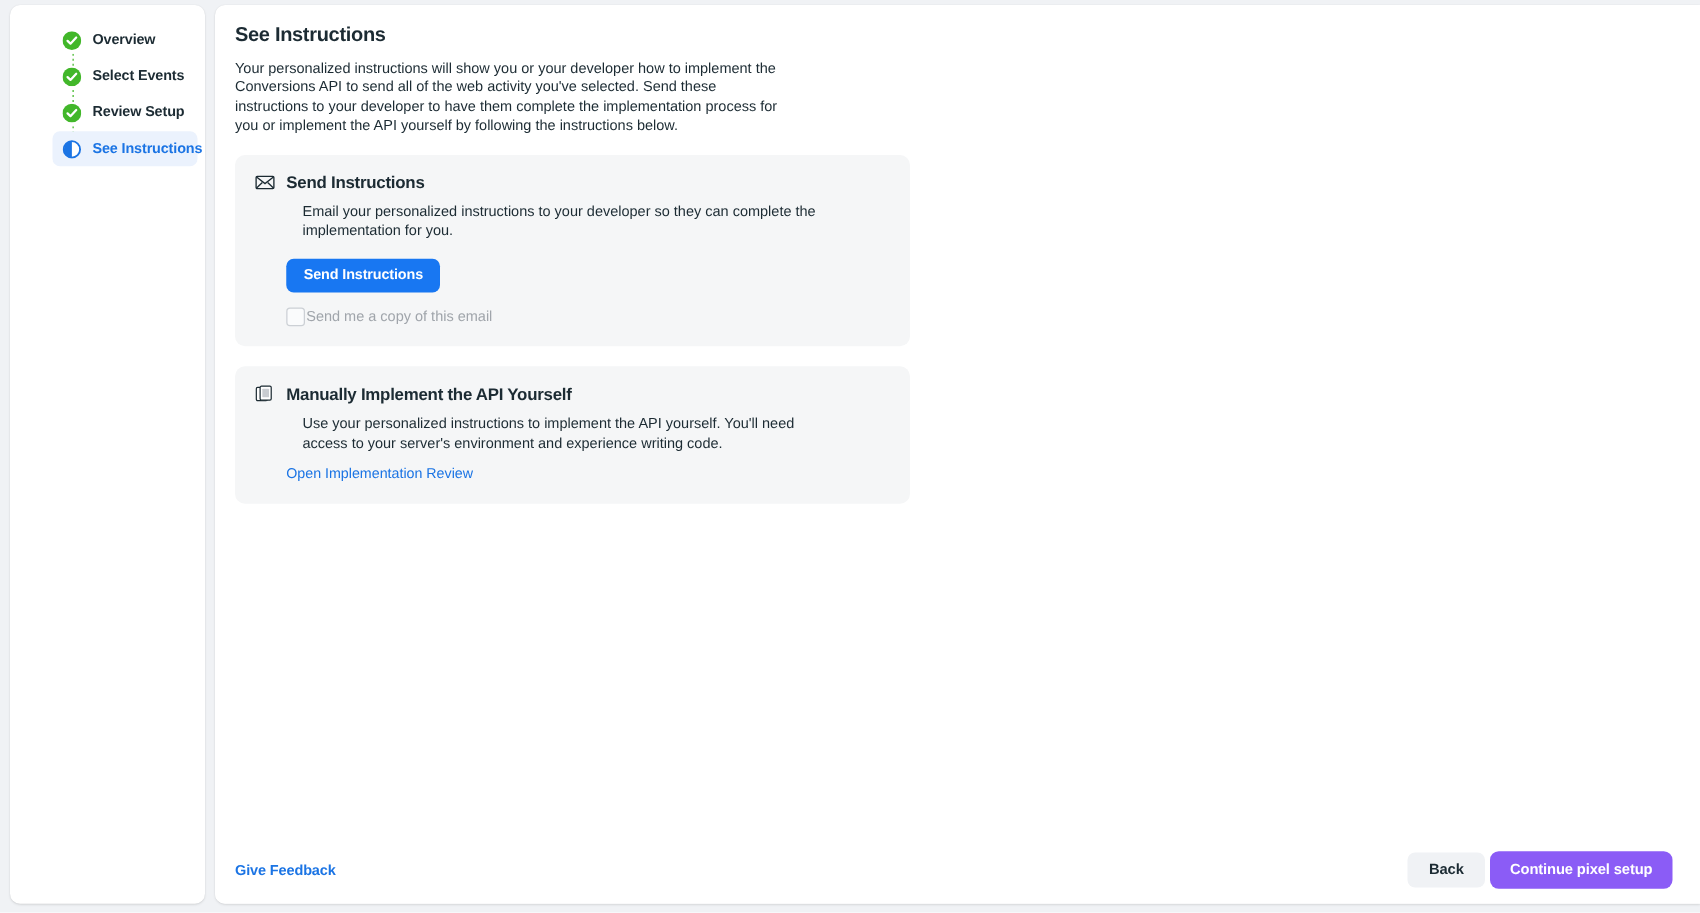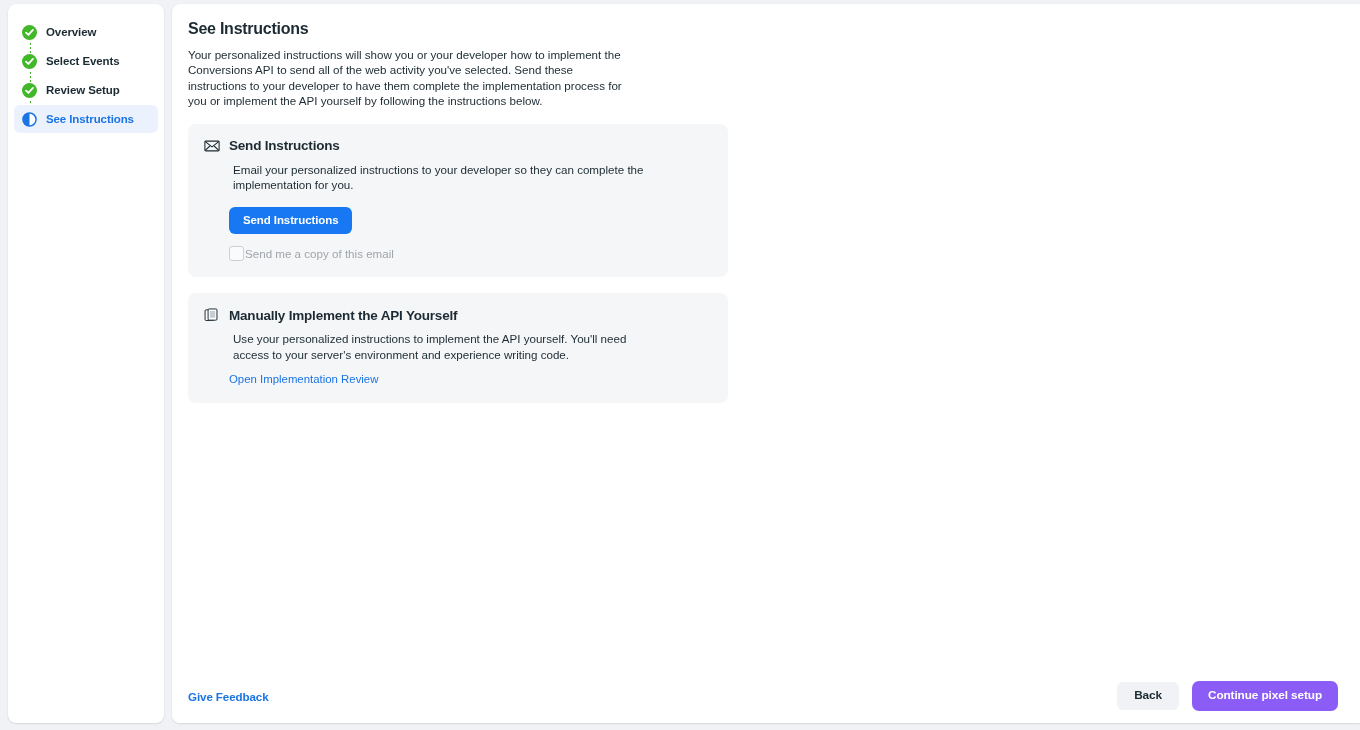--- a/index.html
+++ b/index.html
@@ -32,20 +32,21 @@
     height: 719px;
     background: #ffffff;
     border-radius: 8px;
     box-shadow: 0 1px 2px rgba(0,0,0,0.10), 0 0 1px rgba(0,0,0,0.08);
     padding-top: 14px;
   }
 
   .steps {
     position: relative;
     padding: 0 6px;
+    margin-left: 28px;
   }
 
   .step {
     position: relative;
     display: flex;
     align-items: center;
     gap: 9px;
     height: 28px;
     padding: 0 8px 0 8px;
     border-radius: 6px;
@@ -146,21 +147,21 @@
     font-size: 13.5px;
     font-weight: bold;
     letter-spacing: -0.2px;
     color: #1c2b33;
   }
 
   .panel-body {
     font-size: 11.6px;
     line-height: 15.5px;
     color: #1c2b33;
-    margin-left: 29px;
+    margin-left: 38px;
     max-width: 430px;
   }
 
   .panel-content { margin-left: 25px; }
 
   .btn-primary {
     display: inline-block;
     background: #1877f2;
     color: #ffffff;
     font-size: 11.5px;
@@ -218,21 +219,21 @@
 
   .feedback-link {
     font-size: 11.6px;
     color: #1b74e4;
     font-weight: bold;
     letter-spacing: -0.1px;
     text-decoration: none;
     cursor: pointer;
   }
 
-  .footer-actions { display: flex; align-items: center; gap: 13px; }
+  .footer-actions { display: flex; align-items: center; gap: 4px; }
 
   .btn-secondary {
     background: #f0f2f5;
     color: #1c2b33;
     font-size: 11.8px;
     font-weight: bold;
     letter-spacing: -0.1px;
     border: none;
     border-radius: 6px;
     padding: 8px 17px;

